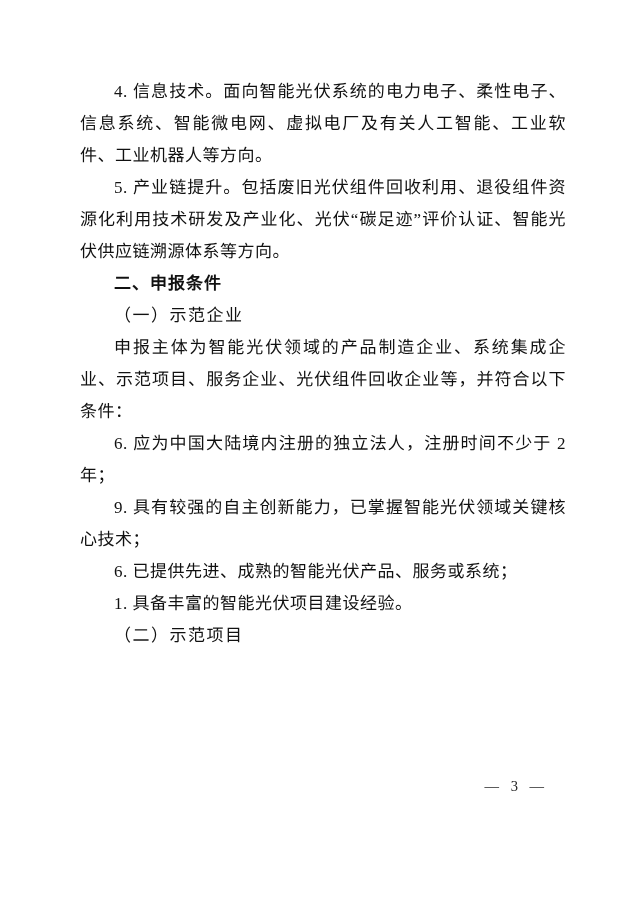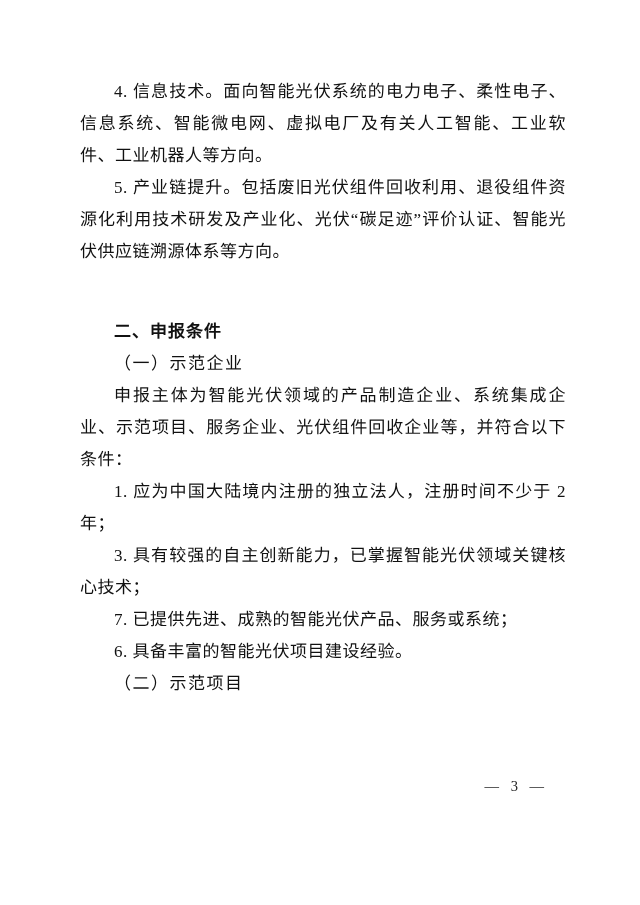--- a/index.html
+++ b/index.html
@@ -31,21 +31,20 @@
     text-align: justify;
     text-align-last: left;
     text-justify: inter-character;
     word-break: break-all;
   }
   .section-heading {
     font-family: "Liberation Sans", "DejaVu Sans", sans-serif;
     font-weight: bold;
     letter-spacing: 1px;
     text-align: left;
-    margin-top: 48px;
   }
   .subsection-heading {
     letter-spacing: 1.5px;
     text-align: center;
   }
   .page-footer {
     position: absolute;
     top: 778px;
     right: 92px;
     font-size: 14.5px;
@@ -57,20 +56,20 @@
 </head>
 <body>
 
 <div class="page">
   <div class="content">
     <p class="doc-block">4. 信息技术。面向智能光伏系统的电力电子、柔性电子、信息系统、智能微电网、虚拟电厂及有关人工智能、工业软件、工业机器人等方向。</p>
     <p class="doc-block">5. 产业链提升。包括废旧光伏组件回收利用、退役组件资源化利用技术研发及产业化、光伏“碳足迹”评价认证、智能光伏供应链溯源体系等方向。</p>
     <p class="doc-block section-heading">二、申报条件</p>
     <p class="doc-block subsection-heading">（一）示范企业</p>
     <p class="doc-block">申报主体为智能光伏领域的产品制造企业、系统集成企业、示范项目、服务企业、光伏组件回收企业等，并符合以下条件：</p>
-    <p class="doc-block">1. 应为中国大陆境内注册的独立法人，注册时间不少于 2 年；</p>
-    <p class="doc-block">3. 具有较强的自主创新能力，已掌握智能光伏领域关键核心技术；</p>
-    <p class="doc-block">7. 已提供先进、成熟的智能光伏产品、服务或系统；</p>
-    <p class="doc-block">6. 具备丰富的智能光伏项目建设经验。</p>
+    <p class="doc-block">6. 应为中国大陆境内注册的独立法人，注册时间不少于 2 年；</p>
+    <p class="doc-block">9. 具有较强的自主创新能力，已掌握智能光伏领域关键核心技术；</p>
+    <p class="doc-block">6. 已提供先进、成熟的智能光伏产品、服务或系统；</p>
+    <p class="doc-block">1. 具备丰富的智能光伏项目建设经验。</p>
     <p class="doc-block subsection-heading">（二）示范项目</p>
   </div>
   <div class="page-footer">— 3 —</div>
 </div>
 
 </body></html>

